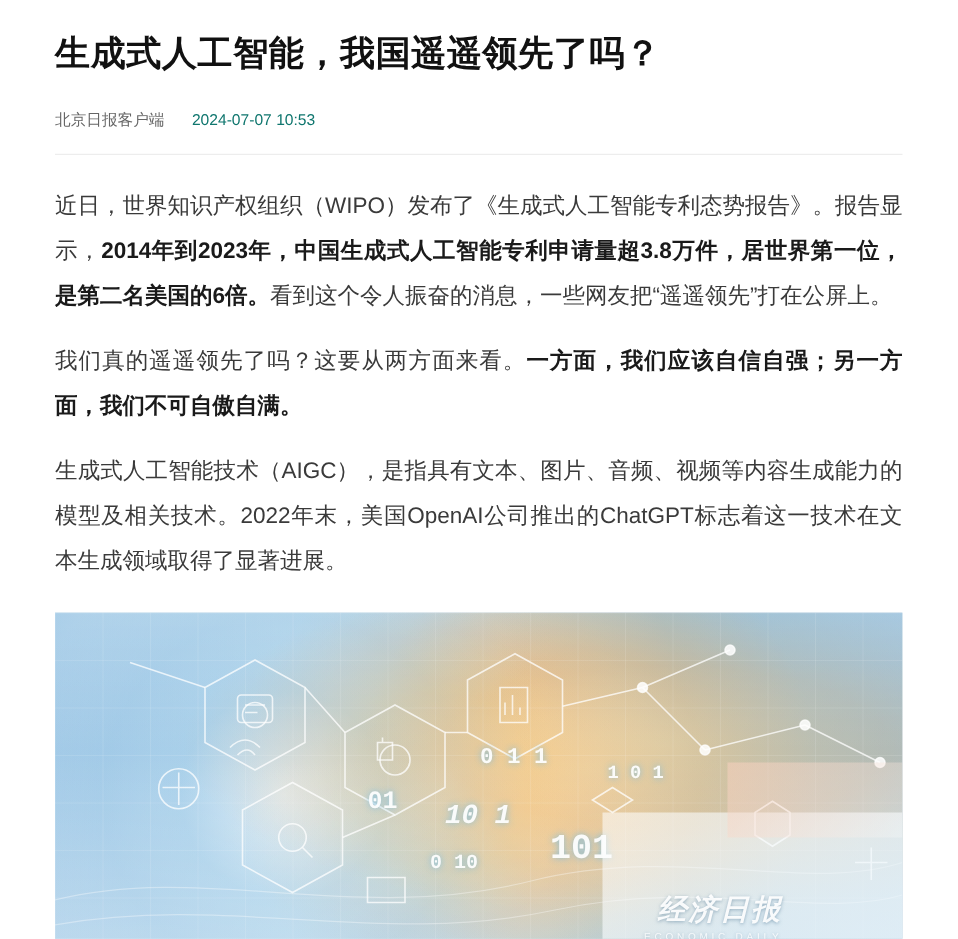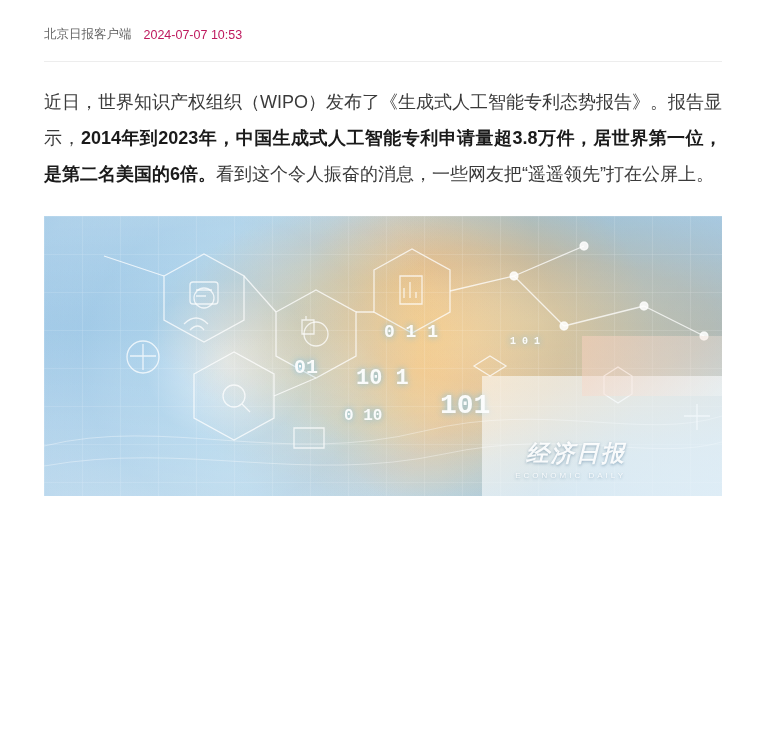--- a/index.html
+++ b/index.html
@@ -29,31 +29,31 @@
     font-weight: bold;
     color: #111111;
     letter-spacing: 0.5px;
     line-height: 1.35;
     margin: 0;
     padding-top: 24px;
   }
   .meta-row {
     display: flex;
     align-items: center;
-    gap: 12px;
+    gap: 22px;
     margin-top: 26px;
     padding-bottom: 18px;
   }
   .meta-source {
     font-size: 12.5px;
     color: #666666;
   }
   .meta-time {
     font-size: 12.5px;
-    color: #be185d;
+    color: #0f766e;
   }
   .divider {
     height: 1px;
     background: #ededed;
     margin: 0 44px;
   }
   .body-text {
     font-size: 18px;
     line-height: 2.0;
     color: #3a3a3a;
@@ -167,34 +167,39 @@
     margin-top: 2px;
     opacity: 0.85;
   }
 </style>
 </head>
 <body>
 
 <div class="page">
 
   <div class="article">
+    <h1 class="title">生成式人工智能，我国遥遥领先了吗？</h1>
     <div class="meta-row">
       <span class="meta-source">北京日报客户端</span>
       <span class="meta-time">2024-07-07 10:53</span>
     </div>
   </div>
 
   <div class="divider"></div>
 
   <div class="article">
     <p class="body-text">
       <span>近日，世界知识产权组织（WIPO）发布了《生成式人工智能专利态势报告》。报告显示，</span><b>2014年到2023年，中国生成式人工智能专利申请量超3.8万件，居世界第一位，是第二名美国的6倍。</b><span>看到这个令人振奋的消息，一些网友把“遥遥领先”打在公屏上。</span>
     </p>
 
-
+    <p class="body-text second">
+      <span>我们真的遥遥领先了吗？这要从两方面来看。</span><b>一方面，我们应该自信自强；另一方面，我们不可自傲自满。</b>
+    </p>
+
+    <p class="body-text third">生成式人工智能技术（AIGC），是指具有文本、图片、音频、视频等内容生成能力的模型及相关技术。2022年末，美国OpenAI公司推出的ChatGPT标志着这一技术在文本生成领域取得了显著进展。</p>
   </div>
 
   <div class="figure">
     <div class="fig-layer fig-base"></div>
     <div class="fig-layer fig-globe"></div>
     <div class="fig-layer fig-warm"></div>
     <div class="fig-layer fig-cool"></div>
     <div class="fig-layer fig-grid"></div>
     <div class="fig-layer fig-haze"></div>
 
@@ -228,25 +233,25 @@
           <path d="M560,160 l14,-9 l14,9 v18 l-14,9 l-14,-9 z"></path>
           <path d="M640,200 h26 M653,188 v26"></path>
         </g>
         <g stroke="rgba(255,255,255,0.35)" stroke-width="1" fill="none">
           <path d="M0,230 C120,200 240,250 380,215 C500,185 600,225 678,200"></path>
           <path d="M0,250 C140,225 260,268 400,238 C520,212 610,246 678,226"></path>
         </g>
       </svg>
     </div>
 
-    <div class="digits" style="left:312px; top:150px; font-size:22px;">10 1</div>
+    <div class="digits" style="left:312px; top:150px; font-size:22px;font-style:italic;">10 1</div>
     <div class="digits" style="left:340px; top:106px; font-size:18px;">0 1 1</div>
     <div class="digits" style="left:396px; top:174px; font-size:28px;">101</div>
     <div class="digits" style="left:300px; top:191px; font-size:16px;">0 10</div>
-    <div class="digits" style="left:466px; top:120px; font-size:10px;">1 0 1</div>
+    <div class="digits" style="left:442px; top:120px; font-size:15px;">1 0 1</div>
     <div class="digits" style="left:250px; top:140px; font-size:20px;">01</div>
 
     <div class="fig-overlay-block"></div>
     <div class="fig-overlay-block2"></div>
 
     <div class="watermark">
       <div class="wm-main">经济日报</div>
       <div class="wm-sub">ECONOMIC DAILY</div>
     </div>
   </div>

